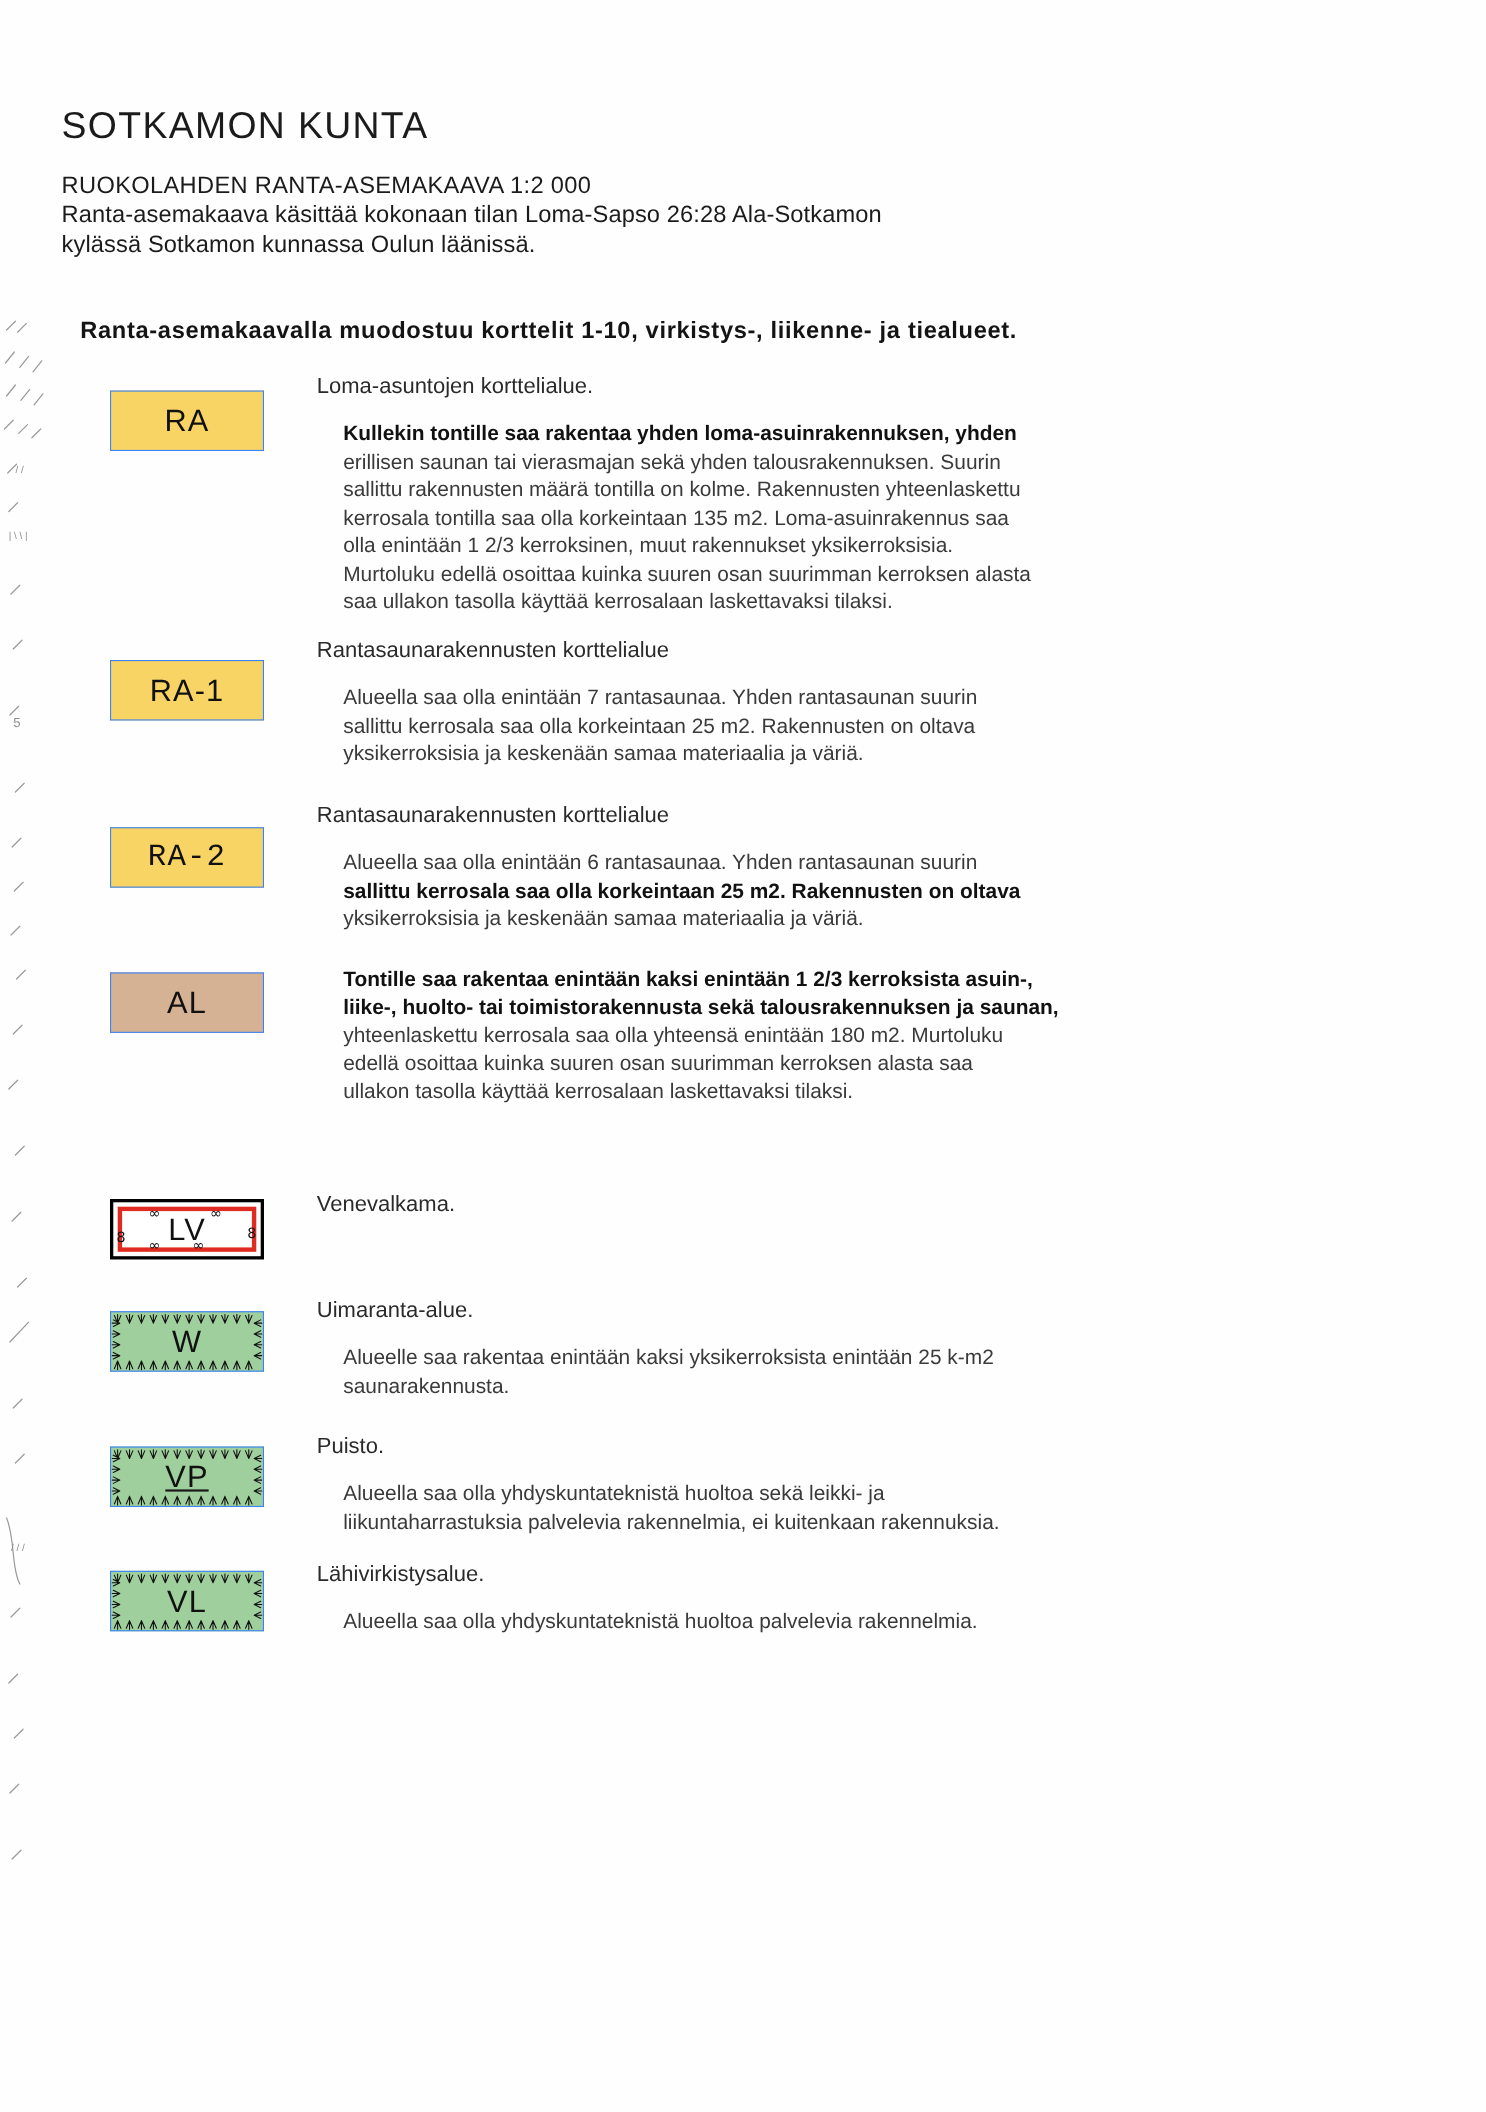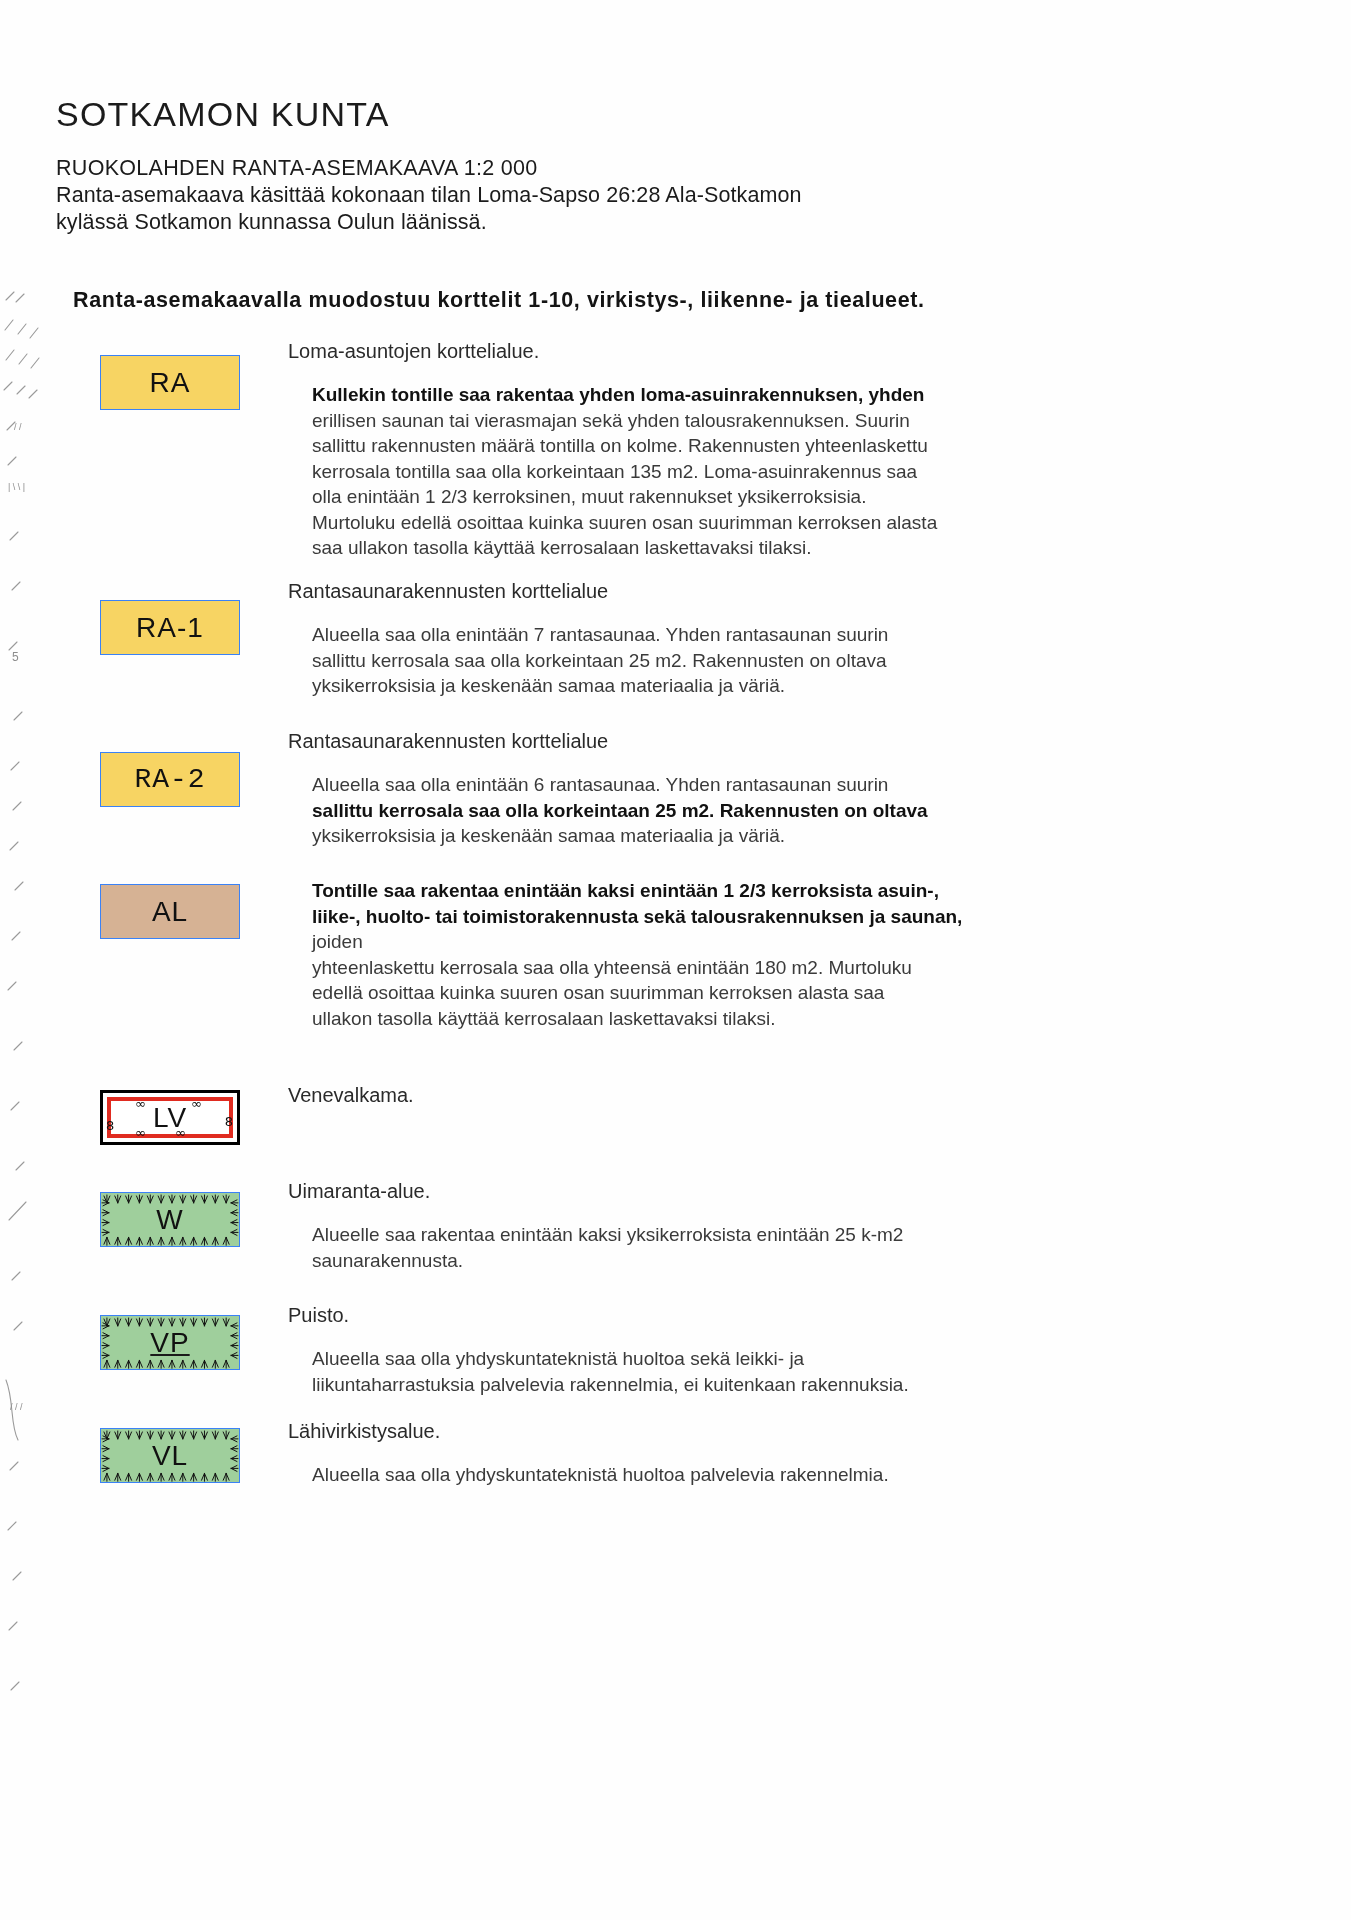--- a/index.html
+++ b/index.html
@@ -282,21 +282,20 @@
       <div class="row">
         <div class="sym-wrap" style="top: 884px;">
           <div class="sym tan">
             <span class="sym-label">AL</span>
           </div>
         </div>
         <div class="txt-wrap" style="top: 878px;">
           <p class="t-body">
             <span class="l b">Tontille saa rakentaa enintään kaksi enintään 1 2/3 kerroksista asuin-,</span>
             <span class="l b">liike-, huolto- tai toimistorakennusta sekä talousrakennuksen ja saunan,</span>
-            <span class="l faded">joiden</span>
             <span class="l faded">yhteenlaskettu kerrosala saa olla yhteensä enintään 180 m2. Murtoluku</span>
             <span class="l faded">edellä osoittaa kuinka suuren osan suurimman kerroksen alasta saa</span>
             <span class="l faded">ullakon tasolla käyttää kerrosalaan laskettavaksi tilaksi.</span>
           </p>
         </div>
       </div>
       <div class="row">
         <div class="sym-wrap" style="top: 1090px;">
           <div class="sym lv">
             <div class="lv-inner"></div>

